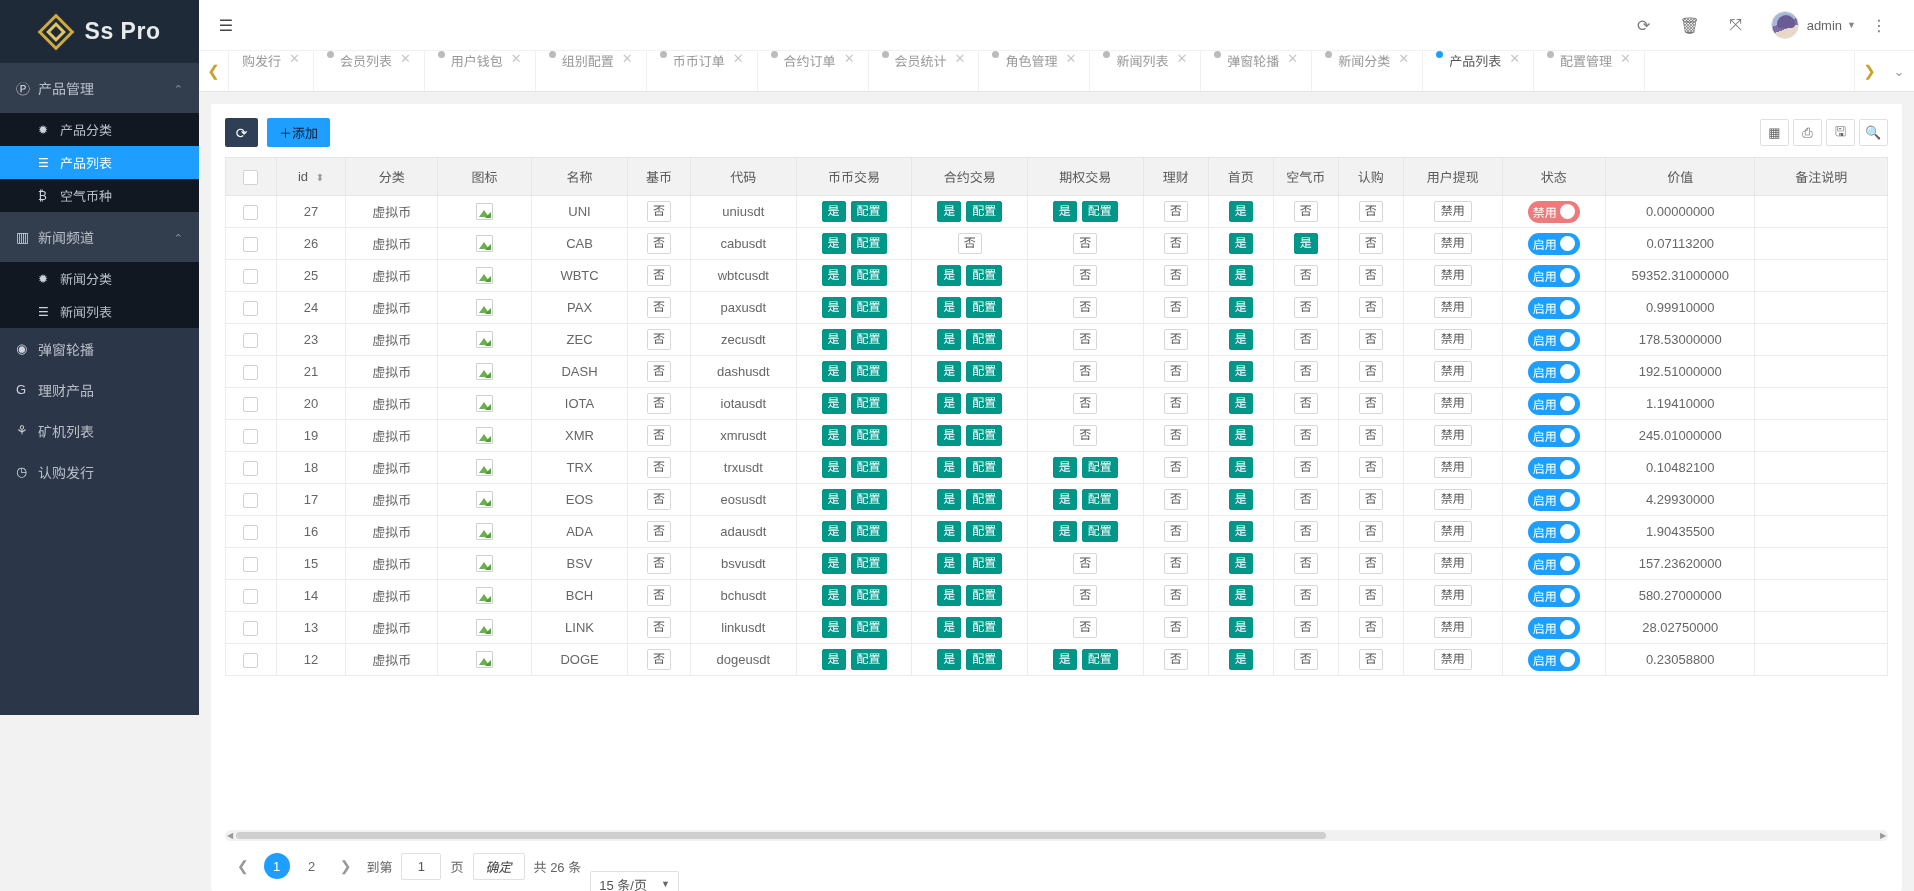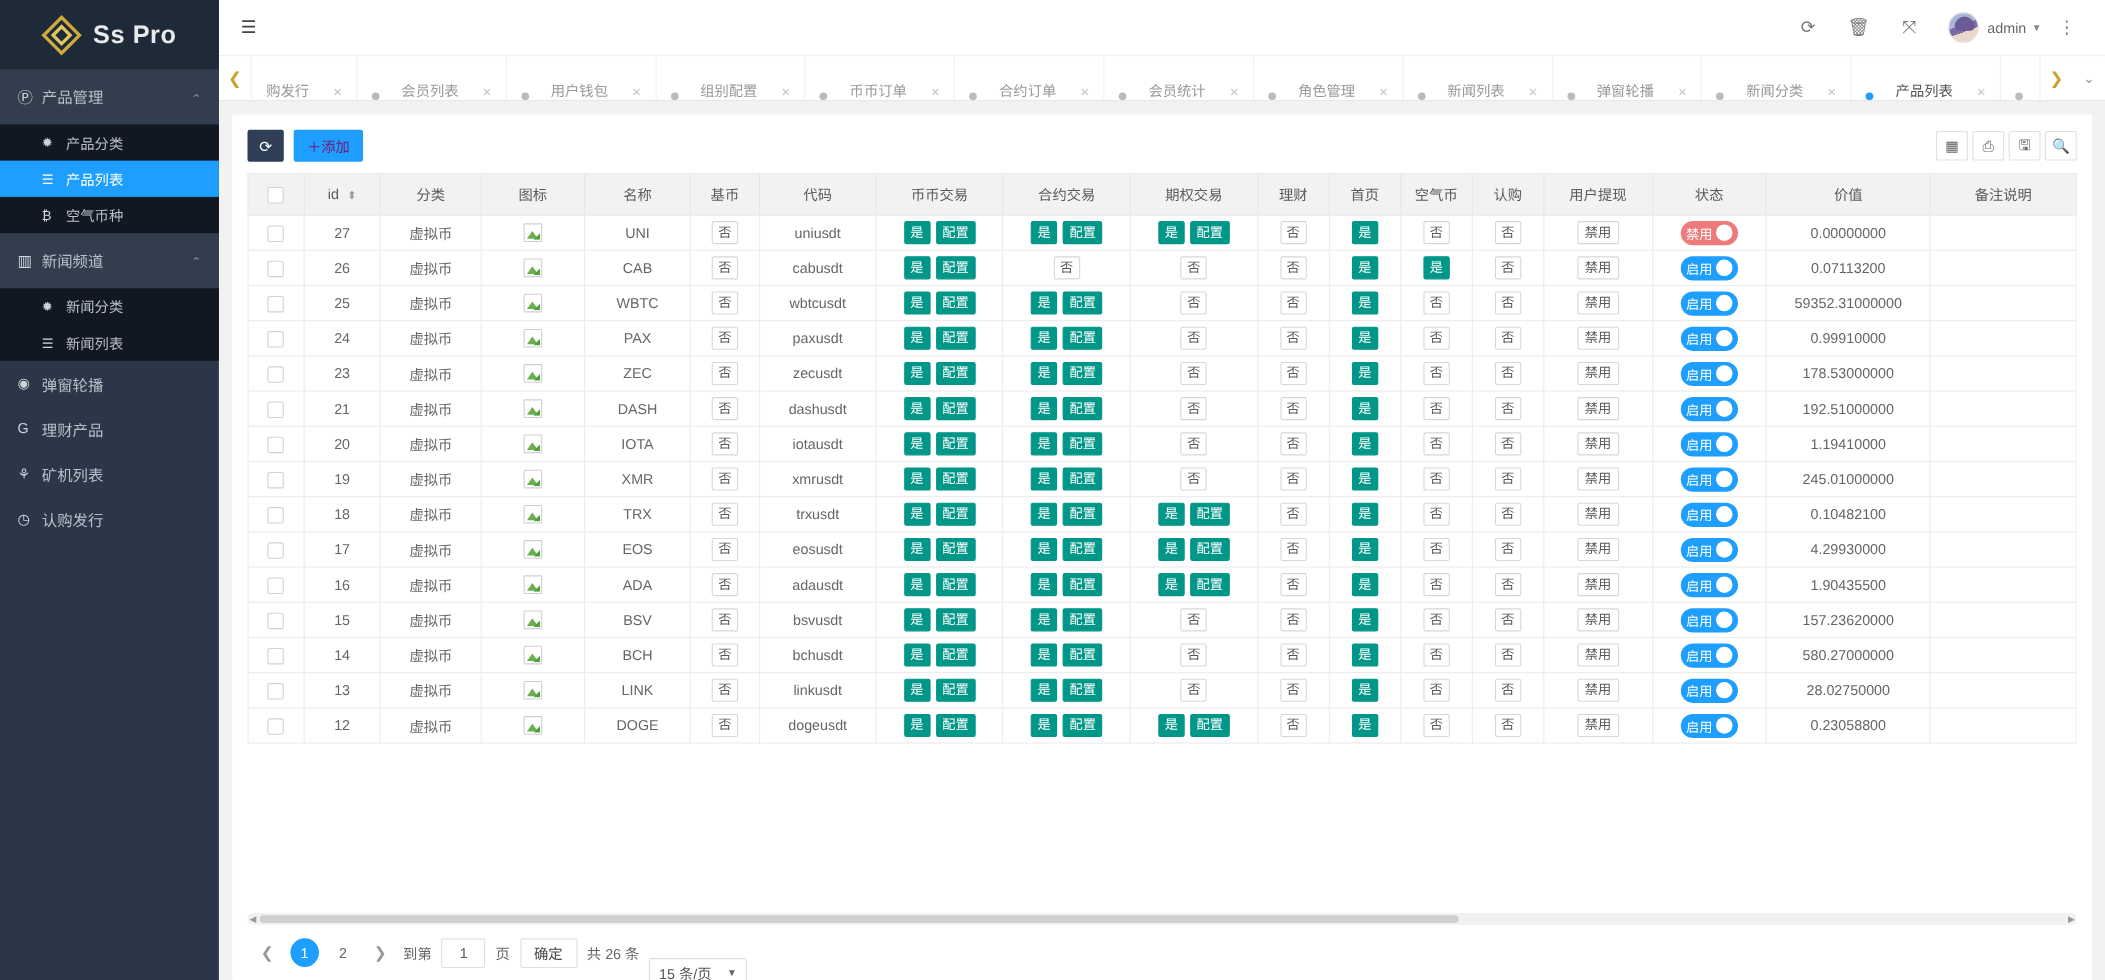--- a/index.html
+++ b/index.html
@@ -12,21 +12,21 @@
     font-size: 13px;
     color: #4a4a4a;
     background: #f2f2f2;
   }
   .app { display: flex; width: 1914px; height: 891px; }
 
   
   .sidebar {
     width: 199px; flex: 0 0 199px;
     background: #2b3748;
-    height: 891px;
+    height: 715px;
     overflow: hidden;
     position: relative;
   }
   .logo-bar {
     height: 63px; background: #1f2a38;
     display: flex; align-items: center; justify-content: center;
     gap: 12px;
   }
   .logo-mark { width: 34px; height: 34px; position: relative; }
   .logo-mark .d1, .logo-mark .d2 {
@@ -107,23 +107,23 @@
     border-bottom: 1px solid #e6e6e6;
   }
   .tab-arrow {
     width: 30px; display: flex; align-items: center; justify-content: center;
     color: #c8a22e; font-size: 15px; cursor: pointer; flex: 0 0 30px;
     border-right:1px solid #f0f0f0;
   }
   .tab-arrow.right { border-right: none; border-left: 1px solid #f0f0f0; }
   .tab-scroll { flex: 1; display: flex; align-items: stretch; overflow: hidden; }
   .tab {
-    display: flex; align-items: flex-end; gap: 20px;
+    display: flex; align-items: flex-start; gap: 6px;
     padding: 0 13px; font-size: 13px; color: #999;
-    border-right: 1px solid #f0f0f0; cursor: pointer; white-space: nowrap; font-family: Liberation Mono, monospace;
+    border-right: 1px solid #f0f0f0; cursor: pointer; white-space: nowrap;
   }
   .tab .dot { width: 7px; height: 7px; border-radius: 50%; background: #bbb; flex:0 0 7px; }
   .tab.active { color: #555; }
   .tab.active .dot { background: #1e9fff; }
   .tab .x { color: #c8c8c8; font-size: 13px; margin-left: 2px; }
   .tab-down {
     width: 30px; display: flex; align-items: center; justify-content: center;
     color: #999; font-size: 13px; cursor: pointer; flex: 0 0 30px;
   }
 
@@ -136,21 +136,21 @@
   }
   .toolbar {
     padding: 14px 14px 10px 14px; display: flex; align-items: center; gap: 9px;
   }
   .btn-refresh {
     background: #2f4056; color: #fff; border: none; border-radius: 2px;
     height: 29px; width: 33px; font-size: 14px; cursor: pointer;
     display:flex; align-items:center; justify-content:center;
   }
   .btn-add {
-    background: #1e9fff; color: #701a75; border: none; border-radius: 2px;
+    background: #1e9fff; color: #0f172a; border: none; border-radius: 2px;
     height: 29px; padding: 0 12px; font-size: 13px; cursor: pointer;
     display:flex; align-items:center; gap:3px;
     font-family: "Liberation Sans", sans-serif;
   }
   .toolbar-right { margin-left: auto; display: flex; gap: 4px; }
   .tool-icon {
     width: 29px; height: 27px; border: 1px solid #e0e0e0; background: #fff;
     display: flex; align-items: center; justify-content: center;
     color: #666; font-size: 13px; cursor: pointer; border-radius: 2px;
   }
@@ -223,20 +223,21 @@
   .pg-num.active { background: #1e9fff; color: #fff; }
   .pg-input {
     width: 40px; height: 27px; border: 1px solid #e0e0e0; text-align: center;
     font-size: 13px; color: #555; border-radius: 2px;
     font-family: "Liberation Sans", sans-serif;
   }
   .pg-ok {
     height: 27px; padding: 0 12px; border: 1px solid #e0e0e0; background: #fff;
     font-size: 13px; color: #444; cursor: pointer; border-radius: 2px;
     font-family: "Liberation Sans", sans-serif;
+    font-style: italic;
   }
   .pg-select {
     height: 27px; border: 1px solid #e0e0e0; background: #fff; font-size: 13px;
     color: #555; padding: 0 8px; border-radius: 2px; display:flex; align-items:center; gap:14px;
     cursor:pointer;
     margin-top:36px;
   }
   .pg-select .cv { font-size: 9px; color:#666; }
   .scroll-right-edge {
     position:absolute; right:0; top:0; bottom:0; width:14px; background:#fff;

